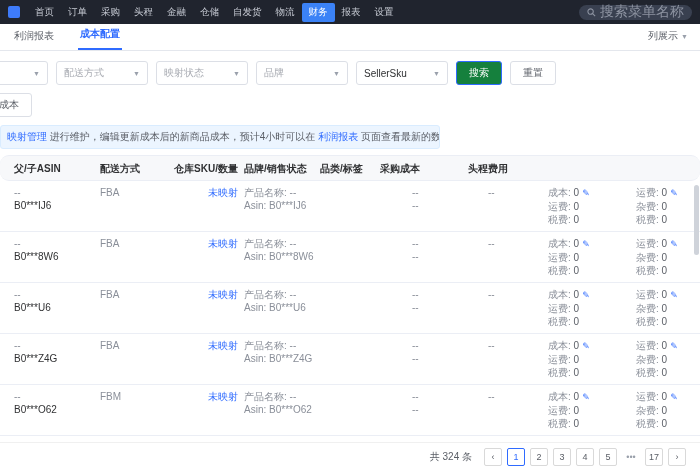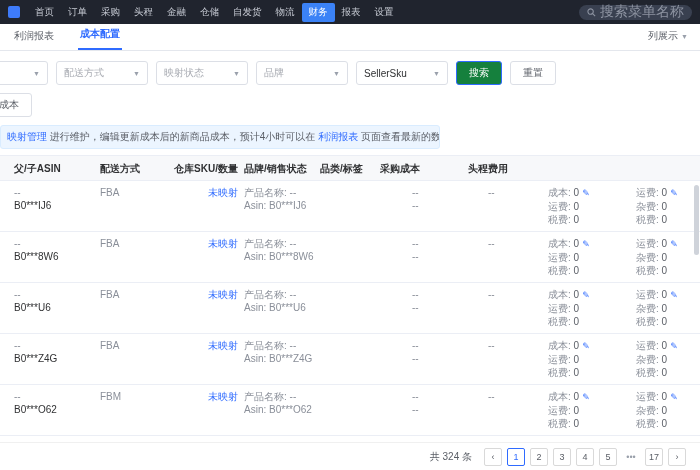--- a/index.html
+++ b/index.html
@@ -39,21 +39,21 @@
   .toggle { width:26px; height:14px; background:#13ce66; border-radius:7px; position:relative; cursor:pointer; flex-shrink:0; }
   .toggle .on-text { position:absolute; left:4px; top:1px; color:#fff; font-size:8px; line-height:12px; }
   .toggle .knob { position:absolute; right:1px; top:1px; width:12px; height:12px; background:#fff; border-radius:50%; }
 
   
   .notice { margin:8px 10px 6px 0; background:#ecf5ff; border:1px solid #d9ecff; border-radius:3px; padding:4px 8px 4px 6px; color:#5a5e66; width:440px; white-space:nowrap; overflow:hidden; }
   .link { color:#2f6bff; cursor:pointer; text-decoration:none; }
 
   
   .table-wrap { flex:1; overflow:hidden; position:relative; }
-  .thead { display:flex; background:#f7f8fa; border-top:1px solid #ebeef5; border-bottom:1px solid #ebeef5; height:26px; align-items:center; color:#303133; font-weight:bold; }
+  .thead { display:flex; background:#f7f8fa; border-top:1px solid #ebeef5; border-bottom:1px solid #ebeef5; height:26px; align-items:center; color:#303133; font-weight:bold;border-radius:9px; }
   .trow { display:flex; border-bottom:1px solid #ebeef5; min-height:34px; padding:5px 0; align-items:flex-start; }
   .cell { flex-shrink:0; padding-right:6px; line-height:13px; }
   .c0 { width:100px; padding-left:14px; }
   .c1 { width:66px; }
   .c2 { width:78px;text-align:right; }
   .c3 { width:168px; }
   .c4 { width:76px; }
   .c5 { width:60px; }
   .c6 { width:88px; }
   .c7 { width:84px; }

